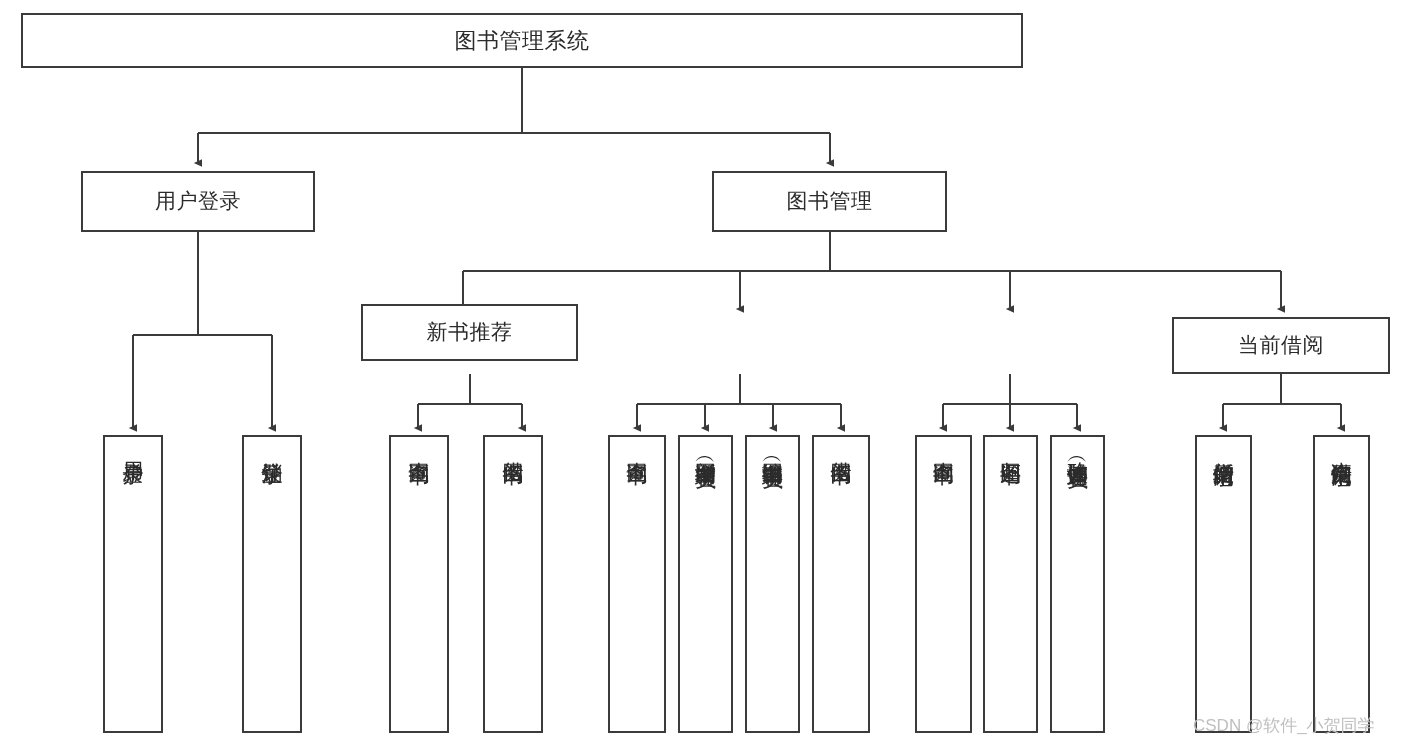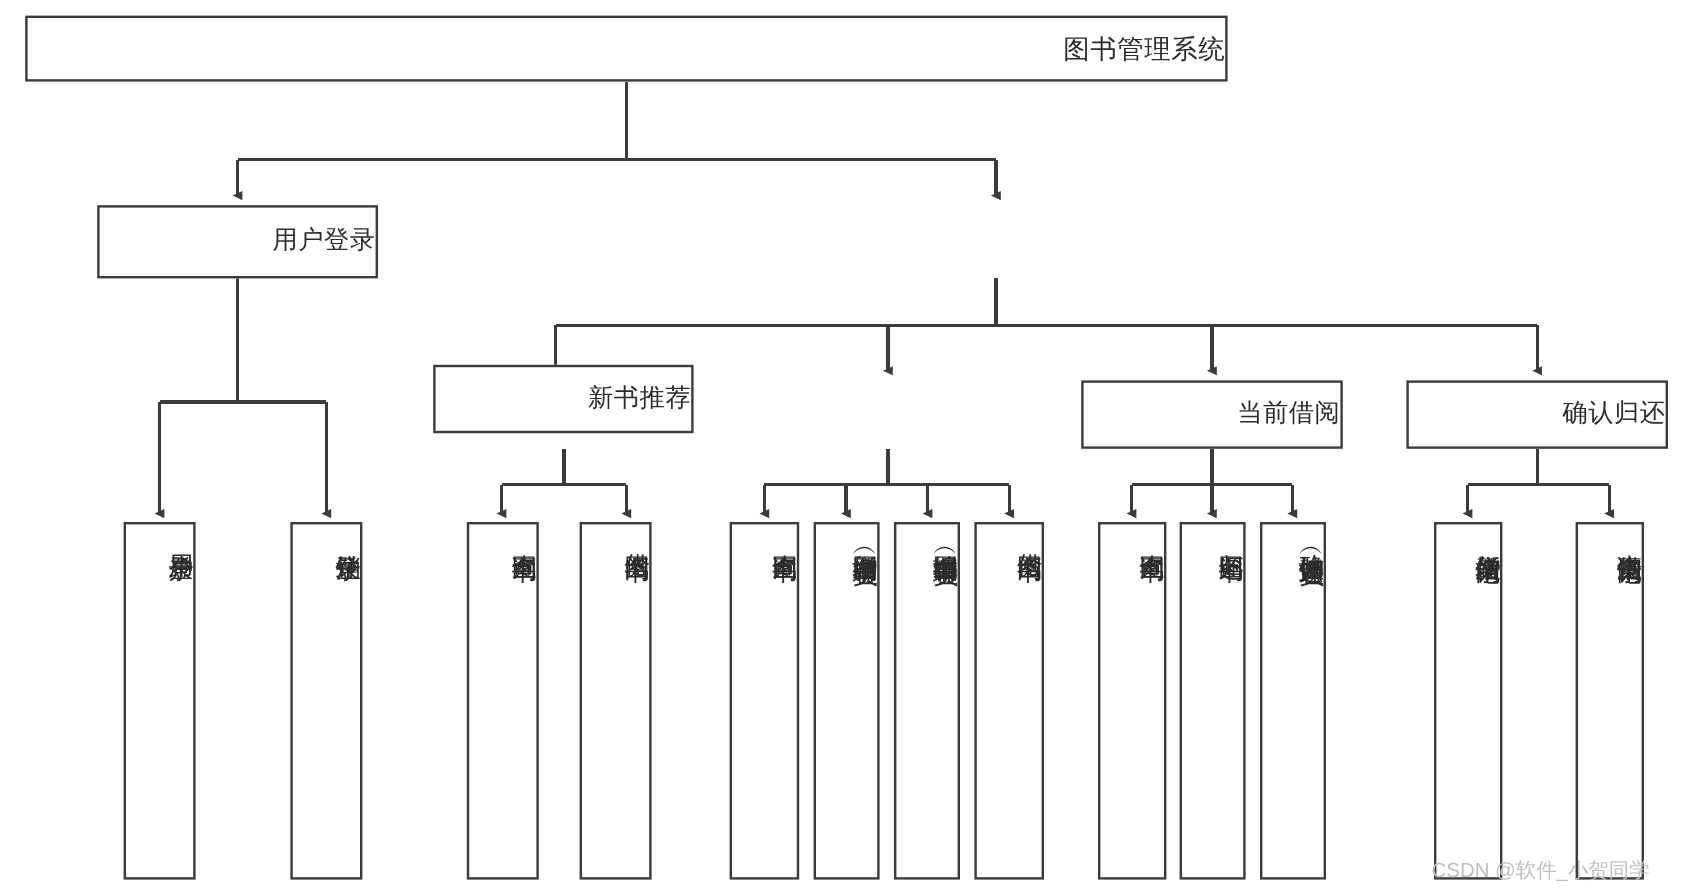--- a/index.html
+++ b/index.html
@@ -25,21 +25,21 @@
     width: 1405px;
     height: 747px;
   }
   .node {
     position: absolute;
     box-sizing: border-box;
     border: 2px solid #3b3b3b;
     background: #ffffff;
     display: flex;
     align-items: center;
-    justify-content: flex-end;
+    justify-content: center;
     color: #2b2b2b;
     z-index: 5;
   }
   .node .label {
     display: block;
     text-align: center;
     line-height: 1.15;
     letter-spacing: 0.5px;
   }
   
@@ -131,29 +131,29 @@
     </g>
   </svg>
 
   <div class="node horiz root" style="left:21px; top:13px; width:1002px; height:55px;">
     <span class="label">图书管理系统</span>
   </div>
 
   <div class="node horiz" style="left:81px; top:171px; width:234px; height:61px;">
     <span class="label">用户登录</span>
   </div>
+  <div class="node horiz" style="left:712px; top:171px; width:235px; height:61px;">
+    <span class="label">图书管理</span>
+  </div>
 
   <div class="node horiz" style="left:361px; top:304px; width:217px; height:57px;">
     <span class="label">新书推荐</span>
   </div>
-  <div class="node horiz" style="left:901px; top:317px; width:218px; height:57px;">
+  <div class="node horiz" style="left:1172px; top:317px; width:218px; height:57px;">
     <span class="label">当前借阅</span>
-  </div>
-  <div class="node horiz" style="left:1172px; top:317px; width:218px; height:57px;">
-    <span class="label">确认归还</span>
   </div>
 
   <div class="node vert" style="left:103px; top:435px; width:60px; height:298px;">
     <span class="label">用户登录</span>
   </div>
   <div class="node vert" style="left:242px; top:435px; width:60px; height:298px;">
     <span class="label">注销登录</span>
   </div>
 
   <div class="node vert" style="left:389px; top:435px; width:60px; height:298px;">

